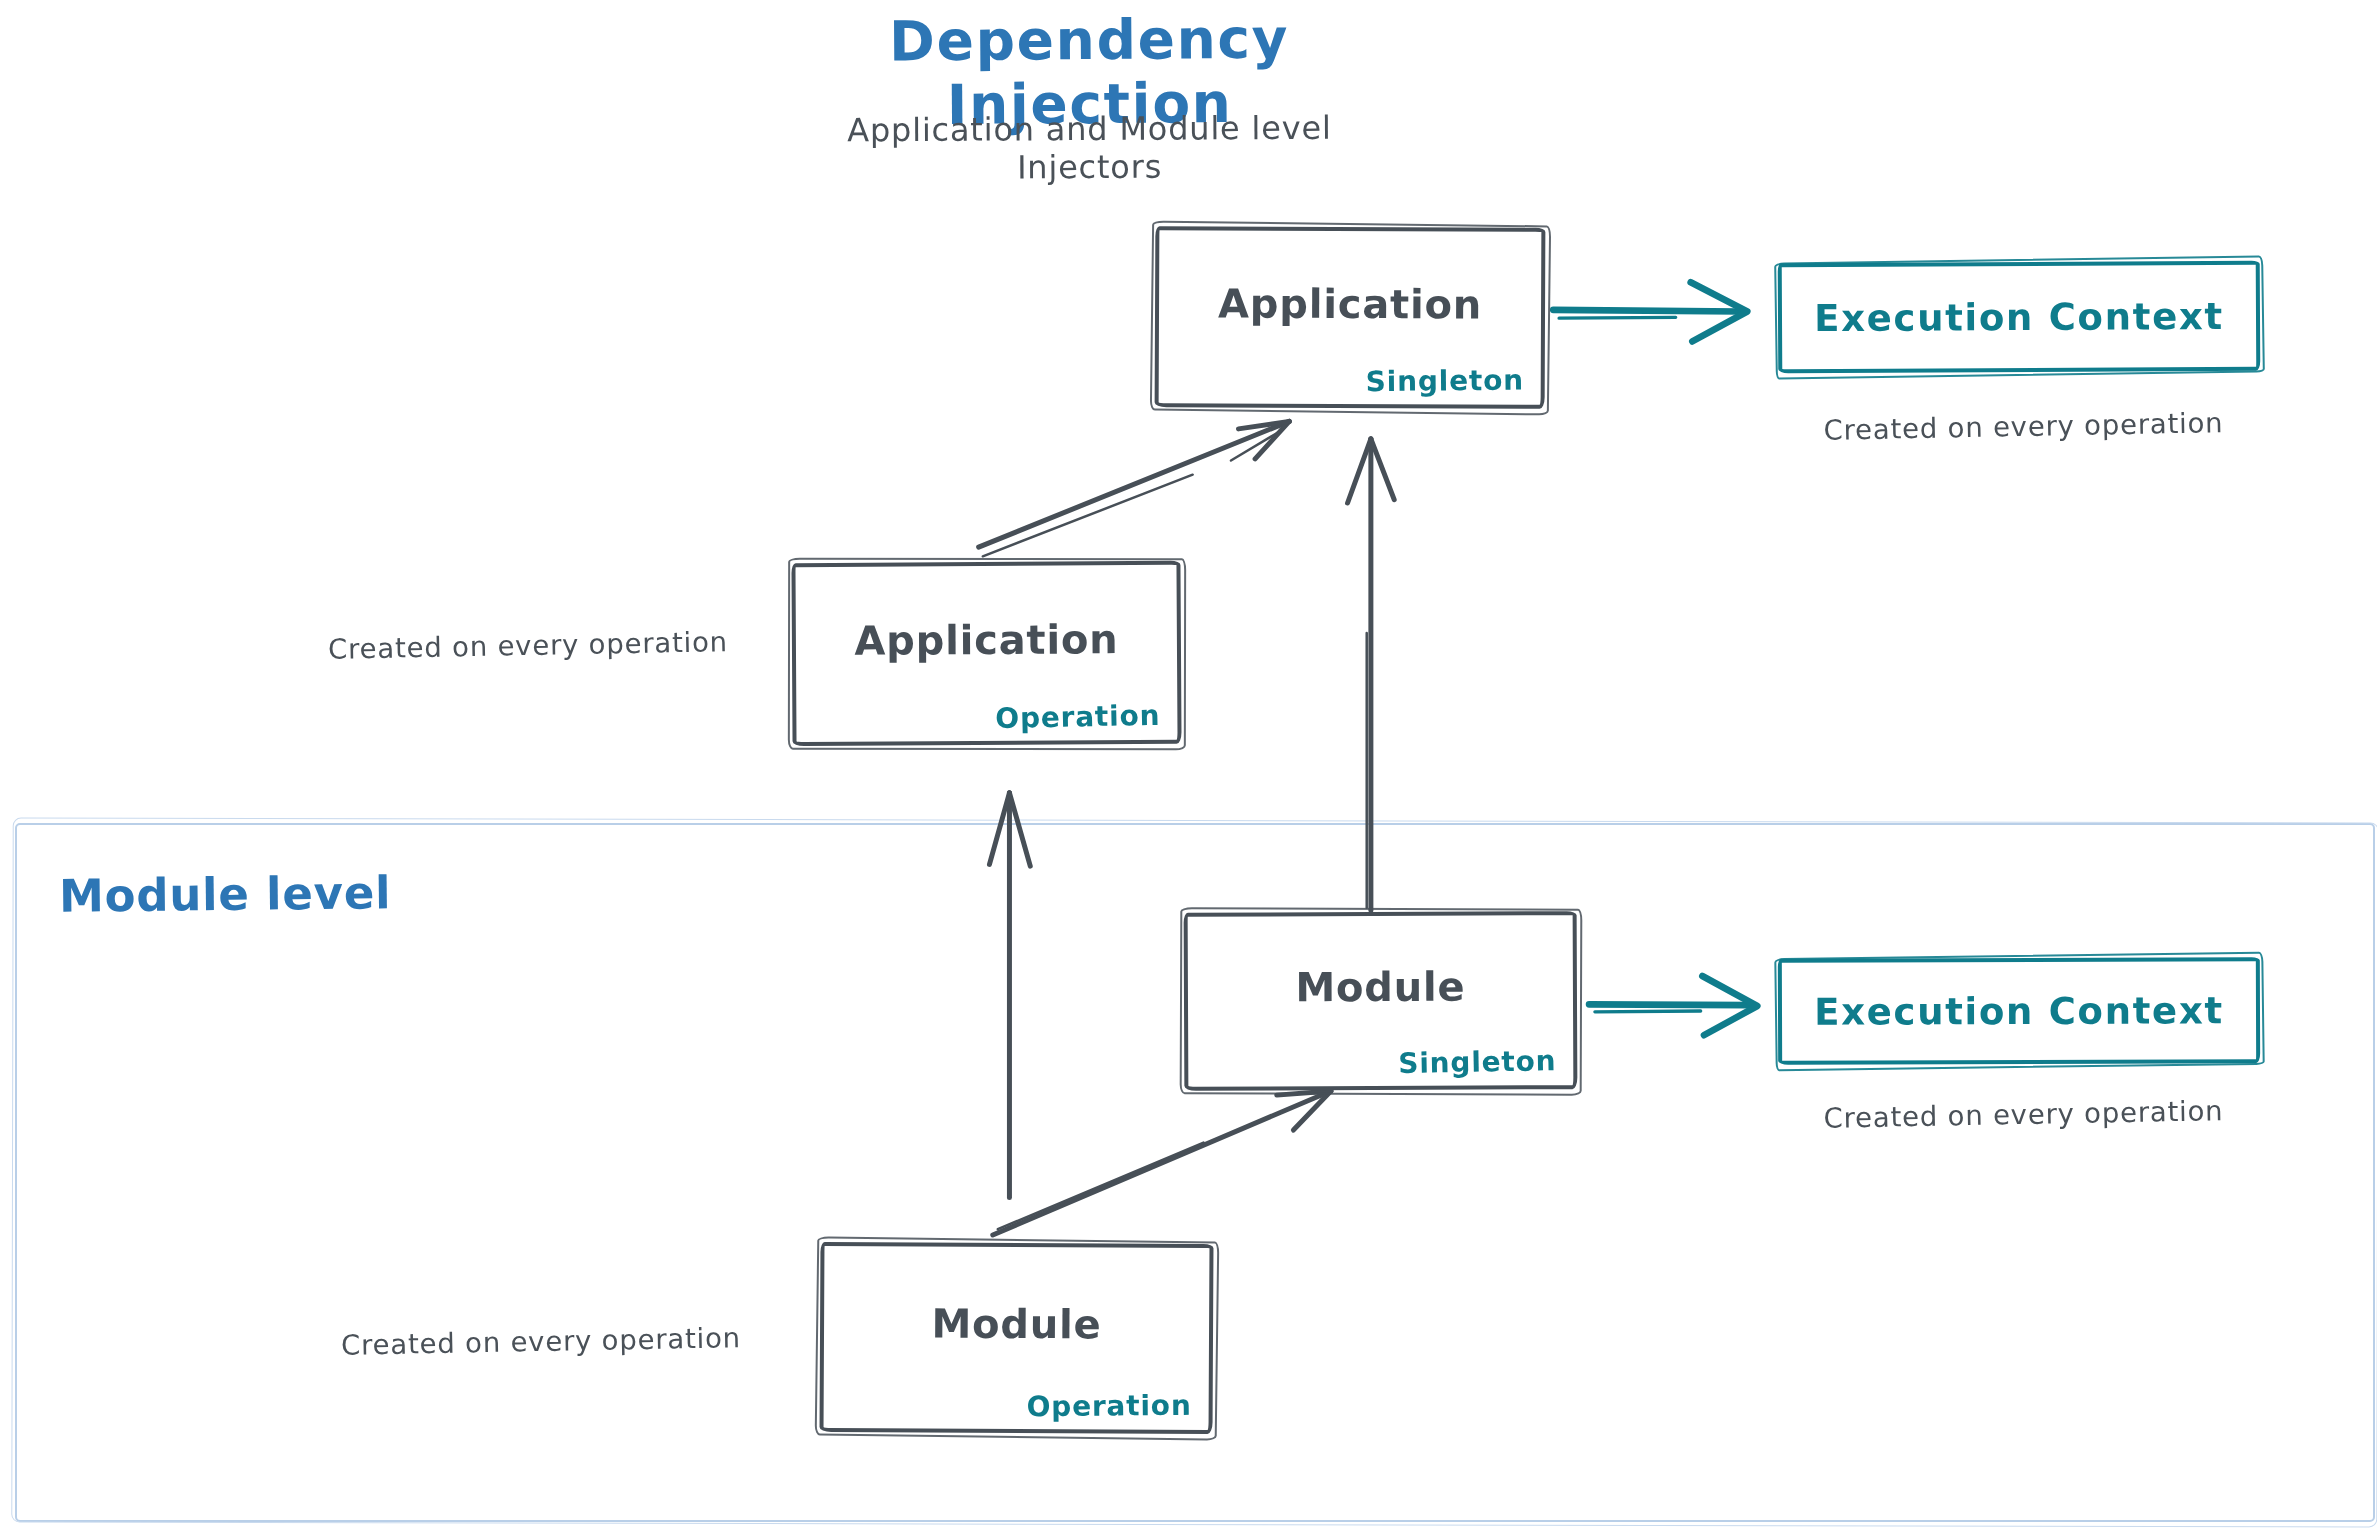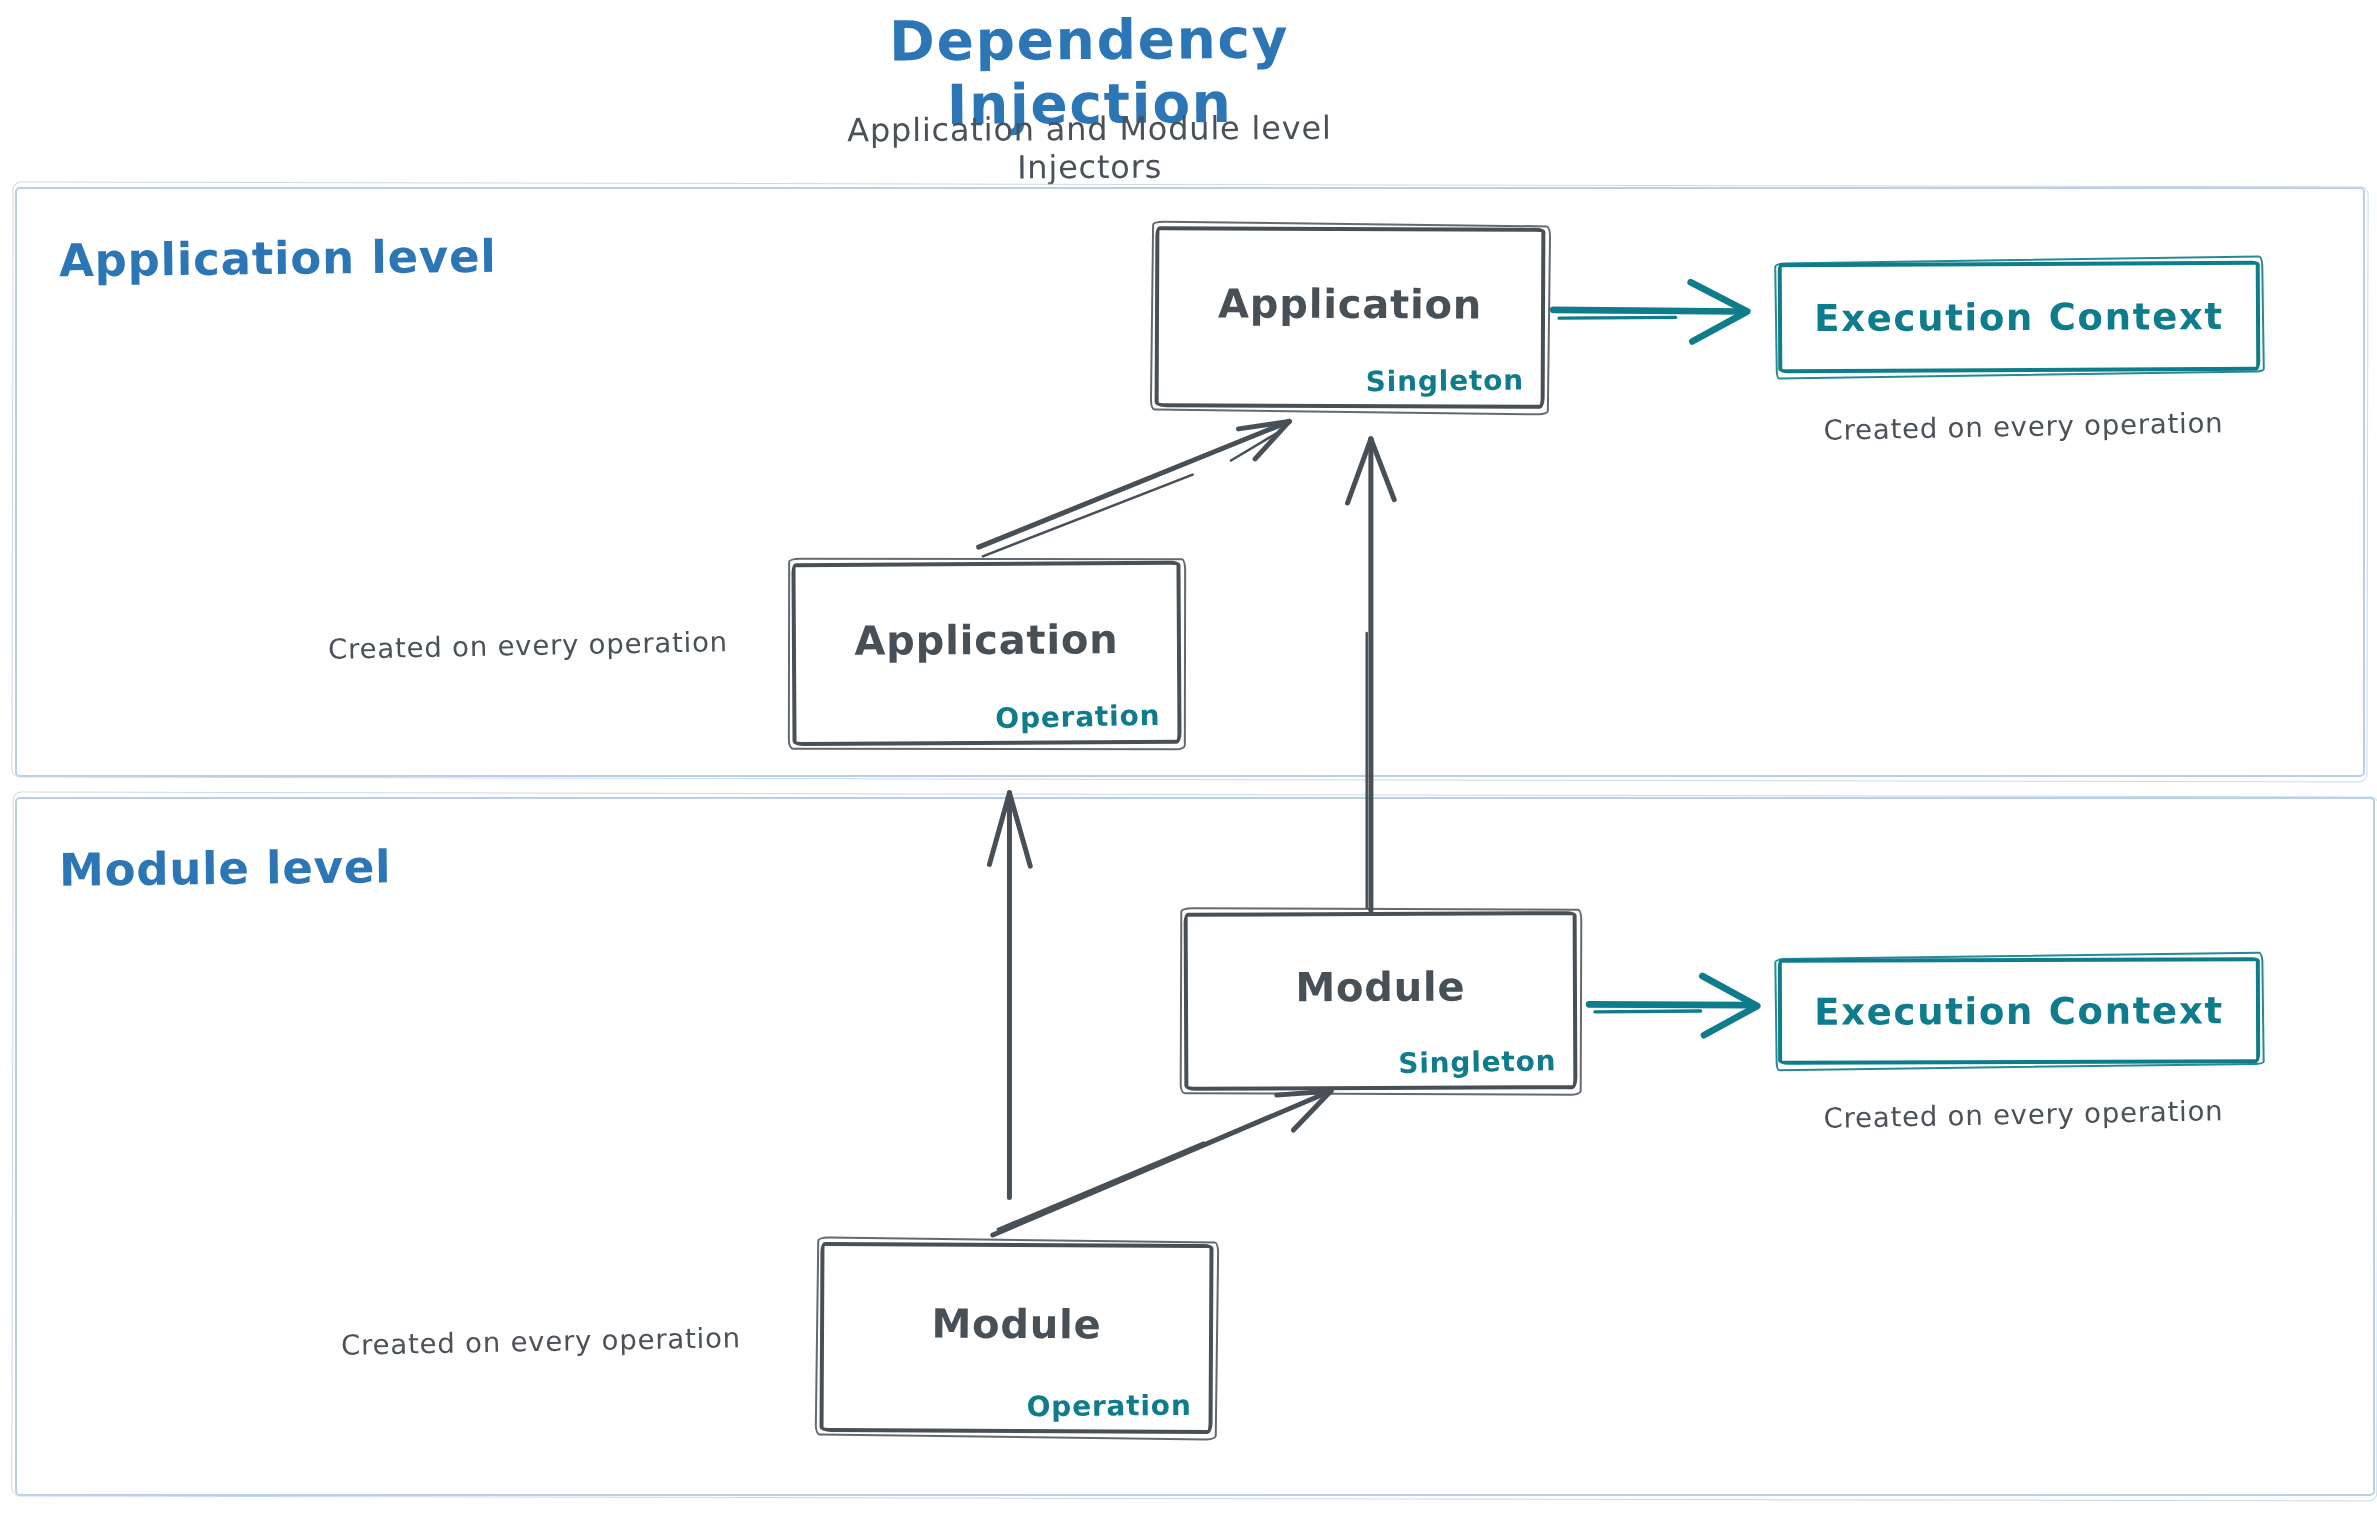--- a/index.html
+++ b/index.html
@@ -46,21 +46,21 @@
   .section::after {
     content: "";
     position: absolute;
     inset: -5px;
     border: 1.2px solid #c9daee;
     border-radius: 8.3px;
     transform: rotate(0.12deg);
     pointer-events: none;
   }
   .section-application { left: 15px; top: 187px; width: 2346px; height: 586px; }
-  .section-module      { left: 15px; top: 797px; width: 2356px; height: 695px; }
+  .section-module      { left: 15px; top: 823px; width: 2356px; height: 695px; }
   .section-label {
     position: absolute;
     left: 42px; top: 43px;
     font-size: 45px; font-weight: bold;
     color: #2d76b5;
     letter-spacing: 0.8px;
     transform: rotate(-0.6deg);
   }
 
   
@@ -151,23 +151,20 @@
   .stroke-teal { stroke: #0f7c8c; fill: none; stroke-linecap: round; stroke-linejoin: round; }
 </style>
 </head>
 <body>
 
 <div class="canvas">
 
   <div class="abs diagram-title">Dependency Injection</div>
   <div class="abs diagram-subtitle">Application and Module level Injectors</div>
 
-  <div class="abs section section-application">
-    <div class="section-label">Application level</div>
-  </div>
 
   <div class="abs section section-module">
     <div class="section-label">Module level</div>
   </div>
 
   <svg class="arrows" viewBox="0 0 2854 1842">
 
     <g>
       <path class="stroke-dark" stroke-width="6" d="M1175 657 L1548 506"></path>
       <path class="stroke-dark" stroke-width="3" d="M1180 668 L1432 570"></path>

